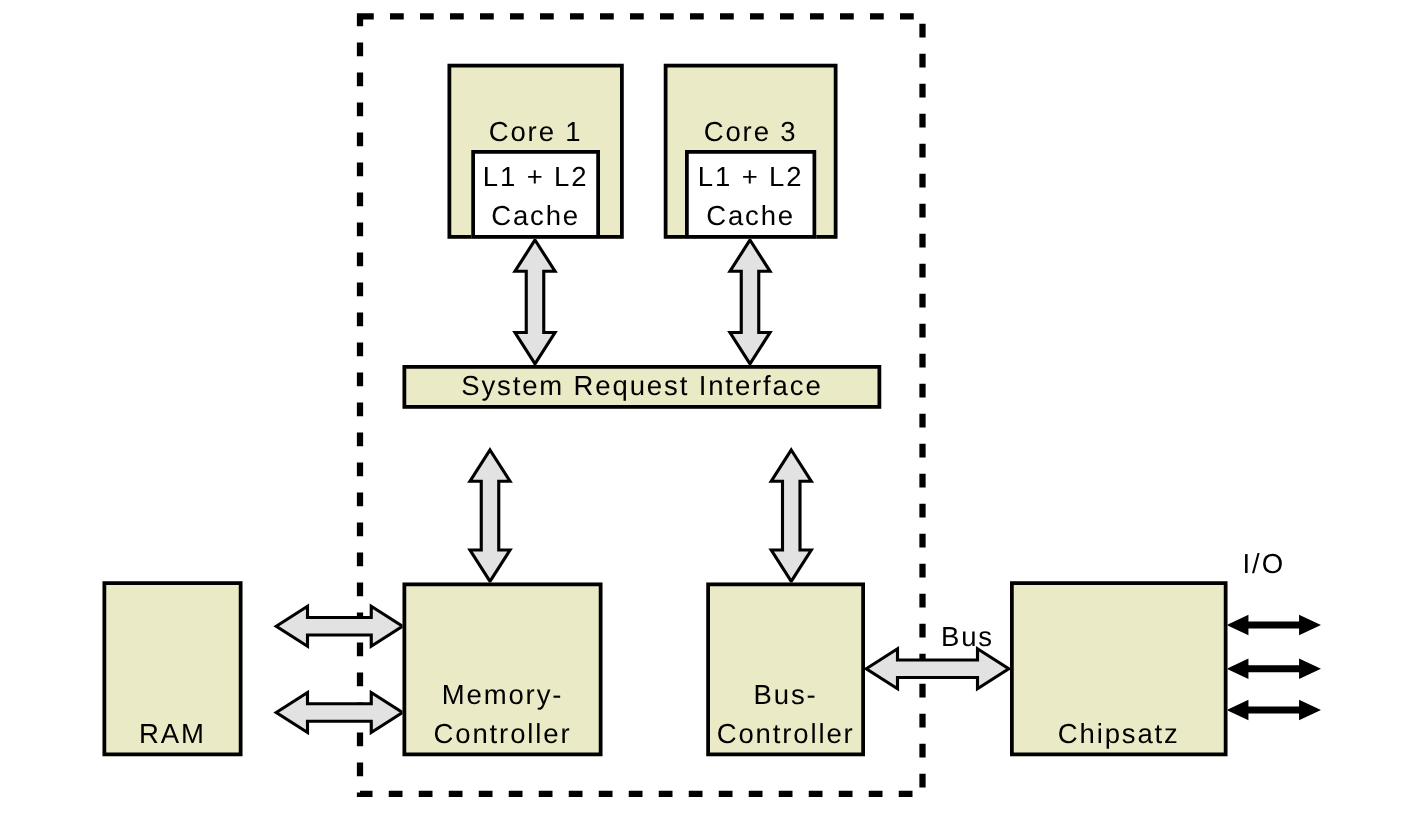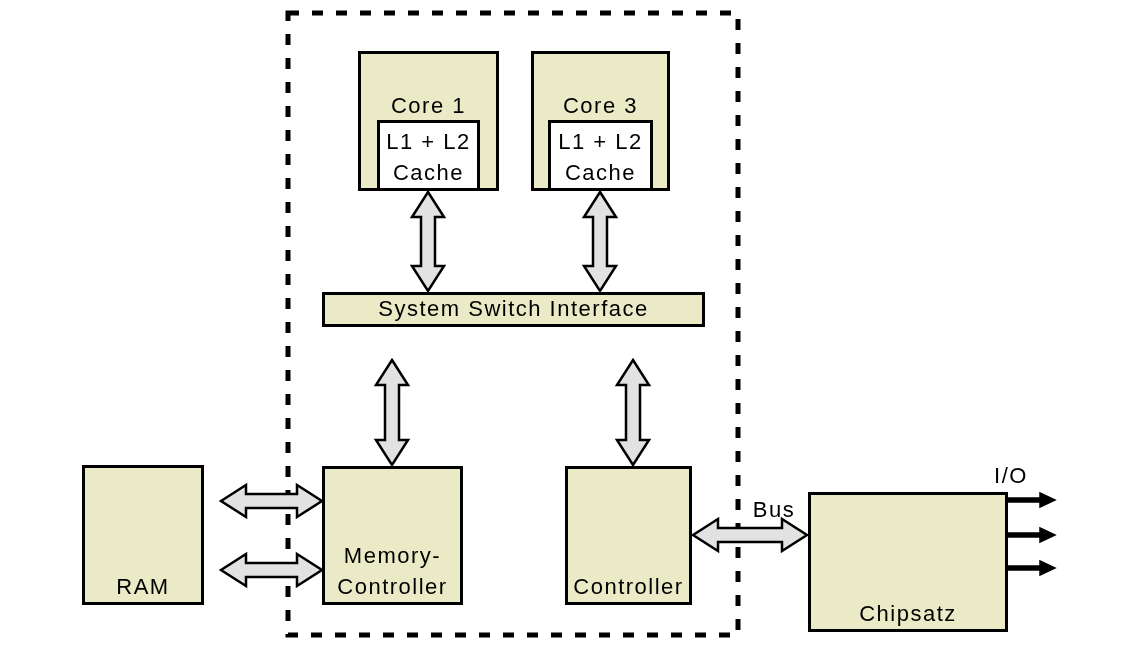--- a/index.html
+++ b/index.html
@@ -76,41 +76,42 @@
     </div>
   </div>
   <div class="box white" style="left:548px;top:120px;width:105px;height:71px">
     <div>
       <div>L1 + L2</div>
       <div>Cache</div>
     </div>
   </div>
 
   <div class="box" style="left:322px;top:292px;width:383px;height:35px">
-    <span>System Switch Interface</span>
+    <span>System Request Interface</span>
   </div>
 
-  <div class="box" style="left:82px;top:465px;width:122px;height:140px">
+  <div class="box" style="left:82px;top:465px;width:112px;height:140px">
     <span>RAM</span>
   </div>
 
-  <div class="box" style="left:322px;top:466px;width:141px;height:139px">
+  <div class="box" style="left:322px;top:466px;width:160px;height:139px">
     <div>
       <div>Memory-</div>
       <div>Controller</div>
     </div>
   </div>
 
   <div class="box" style="left:565px;top:466px;width:127px;height:139px">
     <div>
+      <div>Bus-</div>
       <div>Controller</div>
     </div>
   </div>
 
-  <div class="box" style="left:808px;top:492px;width:200px;height:140px">
+  <div class="box" style="left:808px;top:465px;width:174px;height:140px">
     <span>Chipsatz</span>
   </div>
 
   <div class="floatlabel" style="left:738px;top:497px;width:72px">Bus</div>
 
-  <div class="floatlabel" style="left:989px;top:463px;width:44px">I/O</div>
+  <div class="floatlabel" style="left:989px;top:438px;width:44px">I/O</div>
 
 </div>
 
 </body></html>

